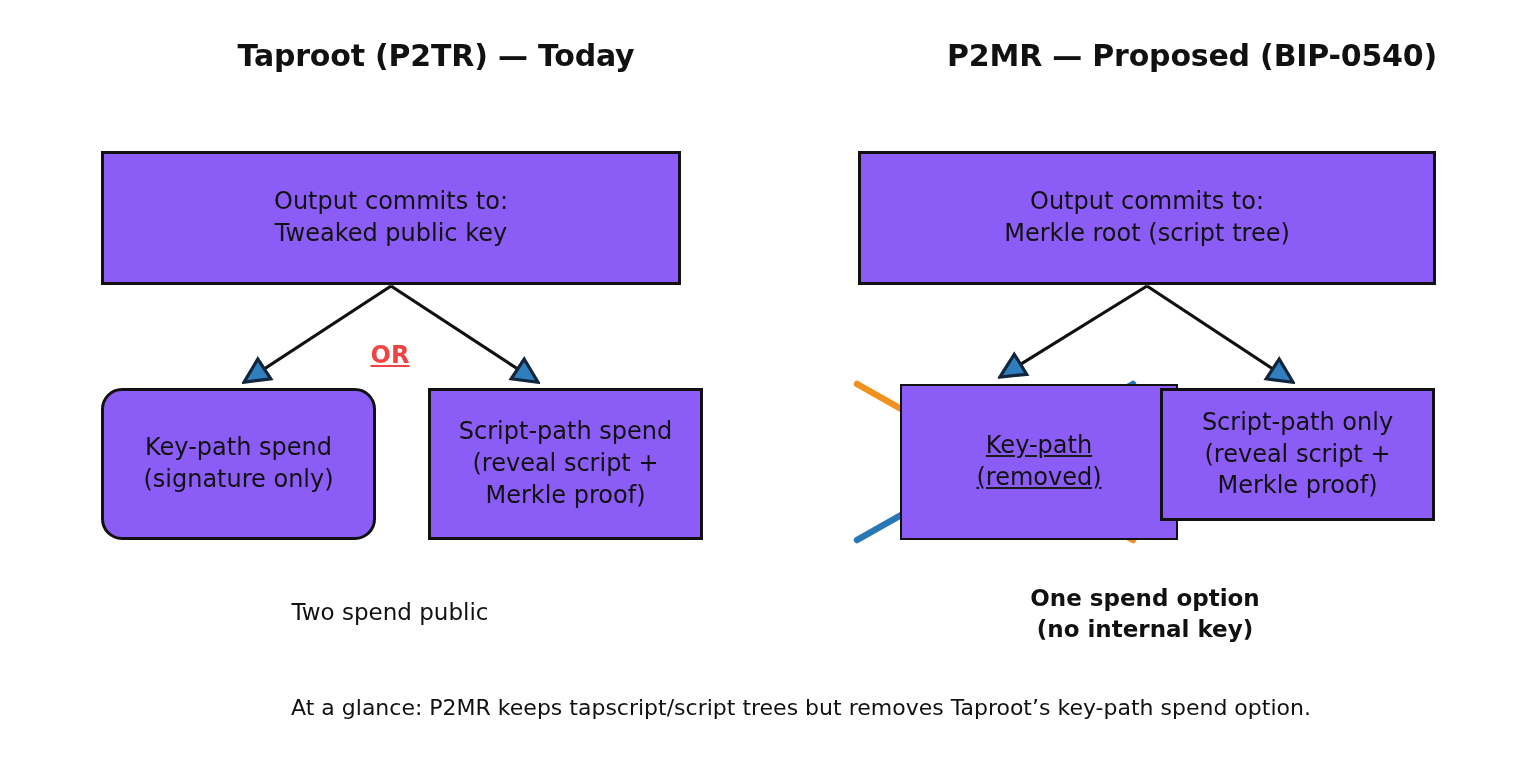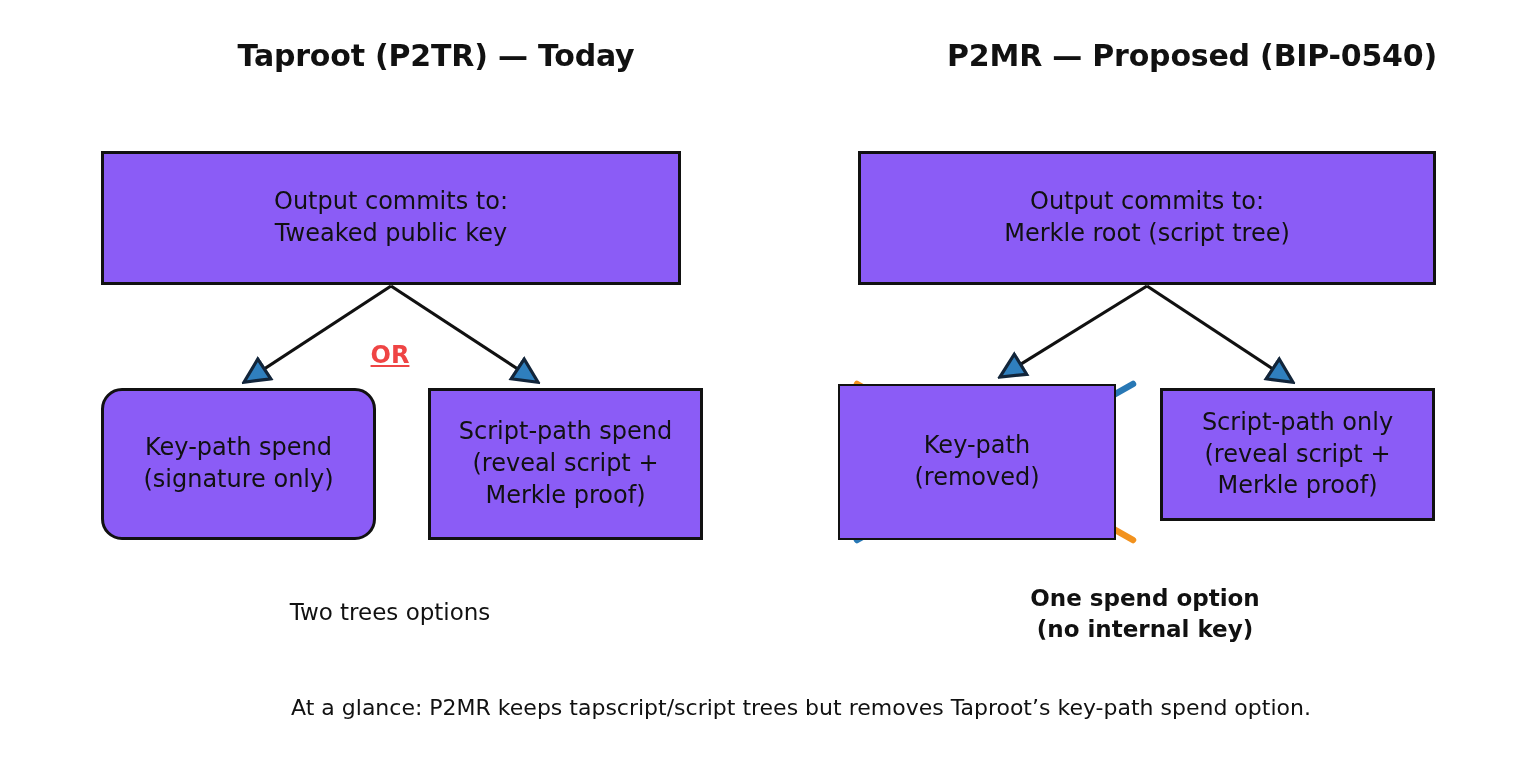--- a/index.html
+++ b/index.html
@@ -54,21 +54,21 @@
     padding: 0 10px;
   }
   .node.thin { border-width: 2px; }
 
   
   #box-l-top      { left: 101px;  top: 151px; width: 580px; height: 134px; }
   #box-l-keypath  { left: 101px;  top: 388px; width: 275px; height: 152px; border-radius: 21px; }
   #box-l-script   { left: 404px;  top: 388px; width: 275px; height: 152px; margin-left: 24px; }
   
   #box-r-top      { left: 858px;  top: 151px; width: 578px; height: 134px; }
-  #box-r-keypath  { left: 838px;  top: 384px; width: 278px; height: 156px; }
+  #box-r-keypath  { left: 900px;  top: 384px; width: 278px; height: 156px; text-decoration: underline; }
   #box-r-script   { left: 1160px; top: 388px; width: 275px; height: 133px; }
 
   
   .connectors {
     position: absolute;
     left: 0; top: 0;
     width: 1536px; height: 777px;
     pointer-events: none;
   }
 
@@ -154,21 +154,21 @@
   </div>
 
   <div class="node" id="box-l-script">
     <div class="node-text">Script-path spend
 (reveal script +
 Merkle proof)</div>
   </div>
 
   <div class="edge-label" id="label-or">OR</div>
 
-  <div class="caption" id="caption-left">Two trees options</div>
+  <div class="caption" id="caption-left">Two spend public</div>
 
   <div class="node" id="box-r-top">
     <div class="node-text">Output commits to:
 Merkle root (script tree)</div>
   </div>
 
   <div class="node thin" id="box-r-keypath">
     <div class="node-text">Key-path
 (removed)</div>
   </div>

